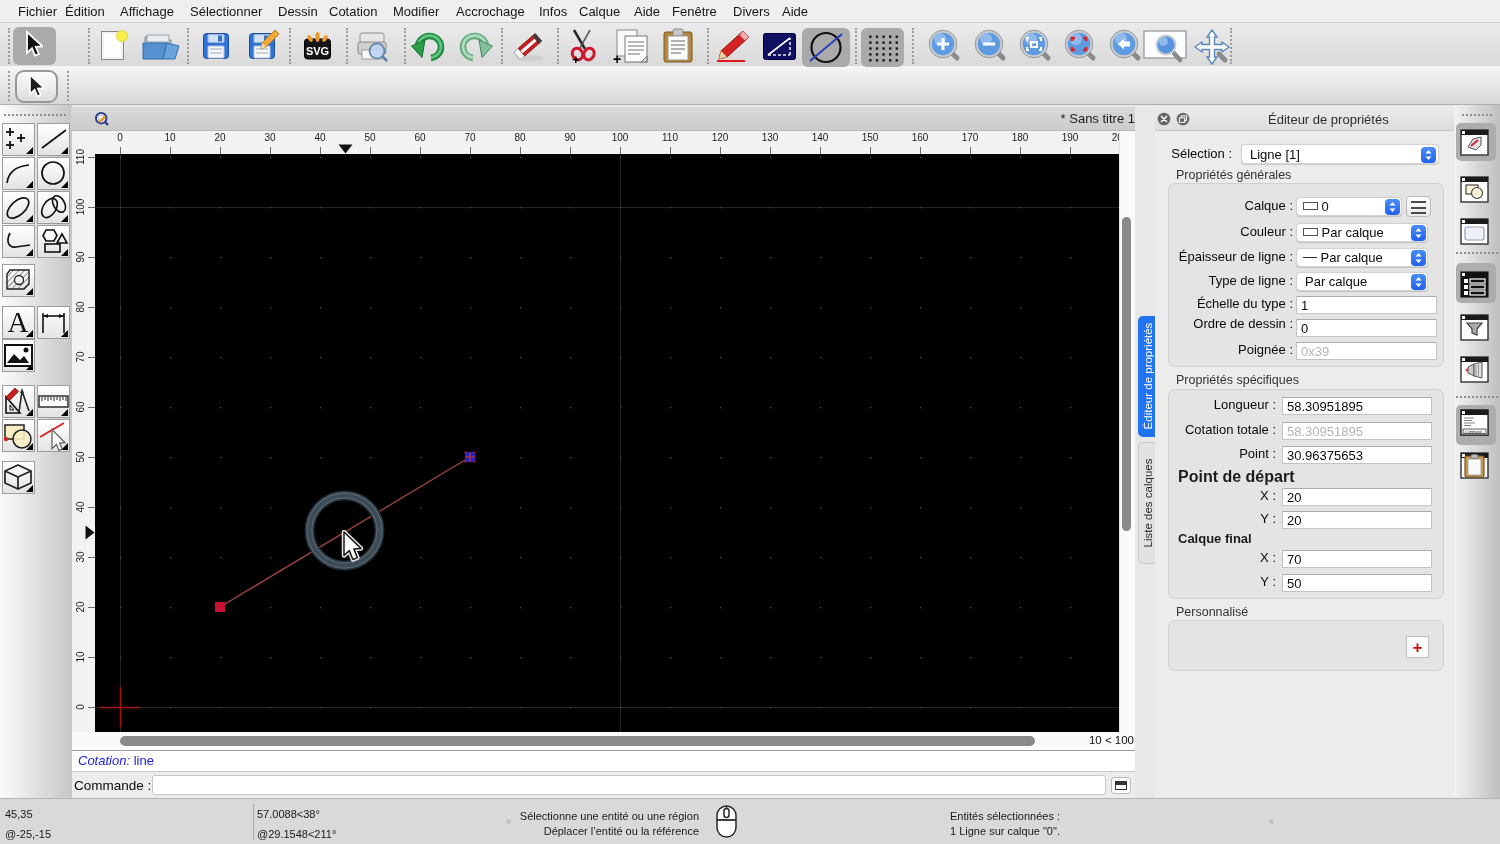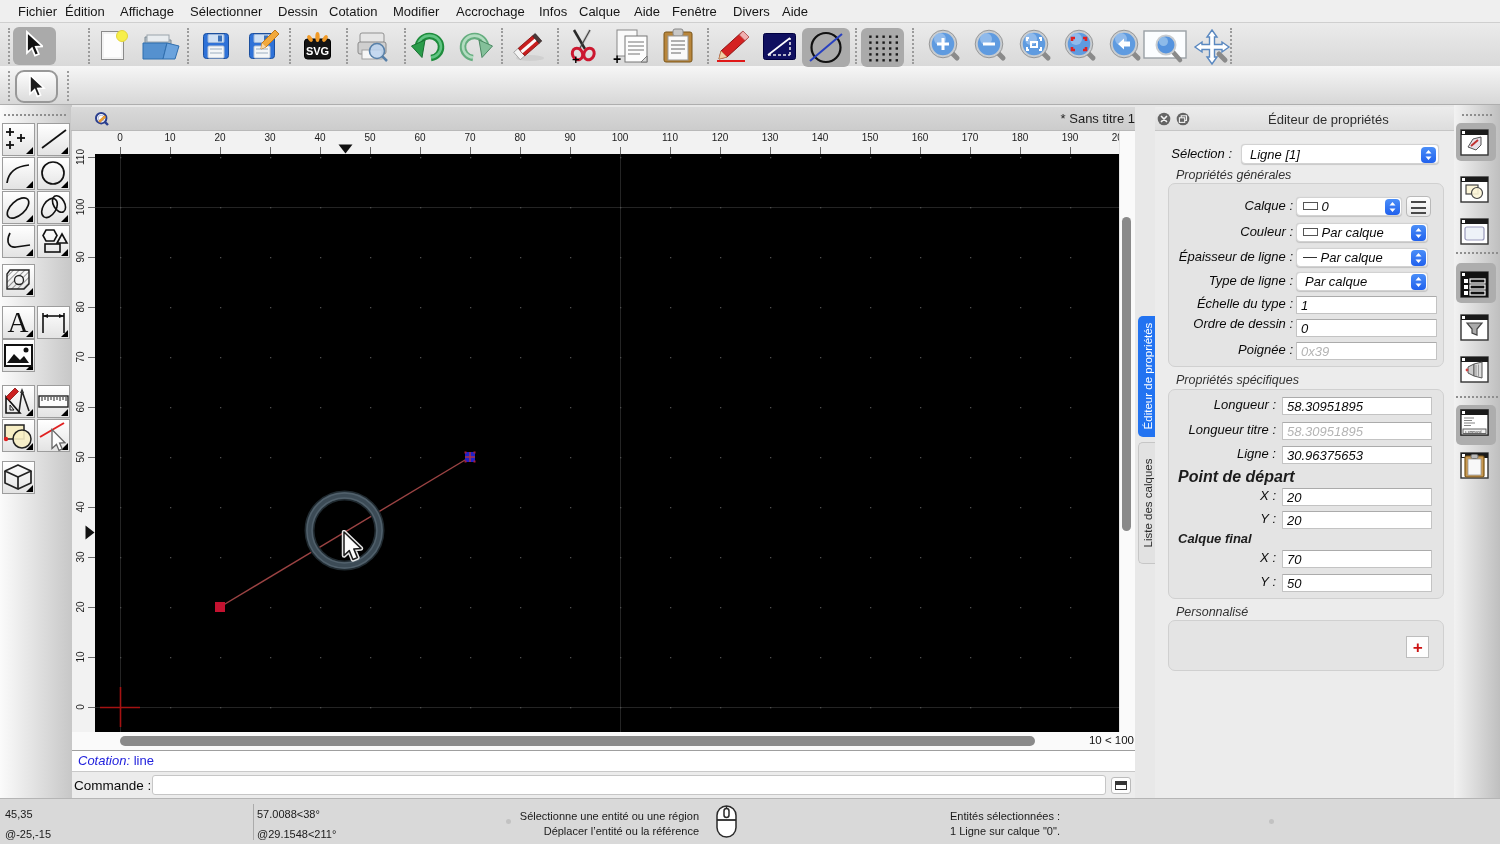--- a/index.html
+++ b/index.html
@@ -23,21 +23,21 @@
   background:linear-gradient(#d9d9d9,#cccccc); border-bottom:1px solid #b9b9b9; }
 .ptitlebar { left:1155px; top:107px; width:299px; height:24px;
   background:linear-gradient(#ececec,#dddddd); border-bottom:1px solid #c6c6c6; }
 .hruler { left:95px; top:131px; width:1024px; height:23px; background:#f2f2f2; overflow:hidden; }
 .hrlab { position:absolute; top:1px; font-size:10px; color:#1c1c1c; transform:translateX(-50%); }
 .hrtick { position:absolute; top:16px; width:1px; height:7px; background:#6b6b6b; }
 .vruler { left:72px; top:131px; width:23px; height:601px; background:#f2f2f2; overflow:hidden; }
 .vrlab { position:absolute; font-size:10px; color:#1c1c1c; transform:translate(-50%,-50%) rotate(-90deg); left:8px;}
 .vrtick { position:absolute; left:16px; width:7px; height:1px; background:#6b6b6b; }
 .canvas { left:95px; top:154px; width:1024px; height:578px; background:#000; overflow:hidden; }
-.panel { left:1155px; top:131px; width:299px; height:667px; background:#ececec;font-style:italic; }
+.panel { left:1155px; top:131px; width:299px; height:667px; background:#ececec; }
 .plabel { position:absolute; font-size:13px; color:#0a0a0a; white-space:nowrap; text-align:right; }
 .group { position:absolute; left:13px; width:276px; background:#e4e4e4;
   border:1px solid #d0d0d0; border-radius:7px; }
 .ginput { position:absolute; background:#fff; border:1px solid #c3c3c3; border-top-color:#ababab;
   border-radius:1px; font-size:13px; color:#0a0a0a; padding:1px 0 0 4px; white-space:nowrap; overflow:hidden;}
 .combo { position:absolute; background:#fff; border:1px solid #d2d2d2; border-radius:4px;
   font-size:13px; color:#0a0a0a; white-space:nowrap; box-shadow:0 0.5px 1px rgba(0,0,0,0.15);}
 .statusbar { left:0; top:798px; width:1500px; height:46px; background:#d9d9d9;
   border-top:1px solid #b5b5b5; }
 .statusbar div { position:absolute; font-size:11px; color:#1a1a1a; white-space:nowrap; }
@@ -913,22 +913,22 @@
       </span></div>
 <div class="plabel" style="right:161px;top:165px;font-weight:normal">Échelle du type :</div>
 <div class="plabel" style="right:161px;top:185px;font-weight:normal">Ordre de dessin :</div>
 <div class="plabel" style="right:161px;top:211px;font-weight:normal">Poignée :</div>
 <div class="ginput" style="left:141px;top:165px;width:141px;height:18px">1</div>
 <div class="ginput" style="left:141px;top:188px;width:141px;height:18px">0</div>
 <div class="ginput" style="left:141px;top:211px;width:141px;height:18px;color:#b4b4b4">0x39</div>
 <div style="position:absolute;left:21px;top:242px;font-size:12.5px;color:#333">Propriétés spécifiques</div>
 <div class="group" style="top:258px;height:210px"></div>
 <div class="plabel" style="right:178px;top:266px;font-weight:normal">Longueur :</div>
-<div class="plabel" style="right:178px;top:291px;font-weight:normal">Longueur titre :</div>
-<div class="plabel" style="right:178px;top:315px;font-weight:normal">Ligne :</div>
+<div class="plabel" style="right:178px;top:291px;font-weight:normal">Cotation totale :</div>
+<div class="plabel" style="right:178px;top:315px;font-weight:normal">Point :</div>
 <div class="ginput" style="left:127px;top:266px;width:150px;height:18px">58.30951895</div>
 <div class="ginput" style="left:127px;top:291px;width:150px;height:18px;color:#b4b4b4">58.30951895</div>
 <div class="ginput" style="left:127px;top:315px;width:150px;height:18px">30.96375653</div>
 <div style="position:absolute;left:23px;top:337px;font-size:16px;color:#1c1c1c;white-space:nowrap;font-weight:bold">Point de départ</div>
 <div class="plabel" style="right:178px;top:357px;font-weight:normal">X :</div>
 <div class="plabel" style="right:178px;top:380px;font-weight:normal">Y :</div>
 <div class="ginput" style="left:127px;top:357px;width:150px;height:18px">20</div>
 <div class="ginput" style="left:127px;top:380px;width:150px;height:18px">20</div>
 <div style="position:absolute;left:23px;top:400px;font-size:13px;color:#1c1c1c;white-space:nowrap;font-weight:bold">Calque final</div>
 <div class="plabel" style="right:178px;top:419px;font-weight:normal">X :</div>

